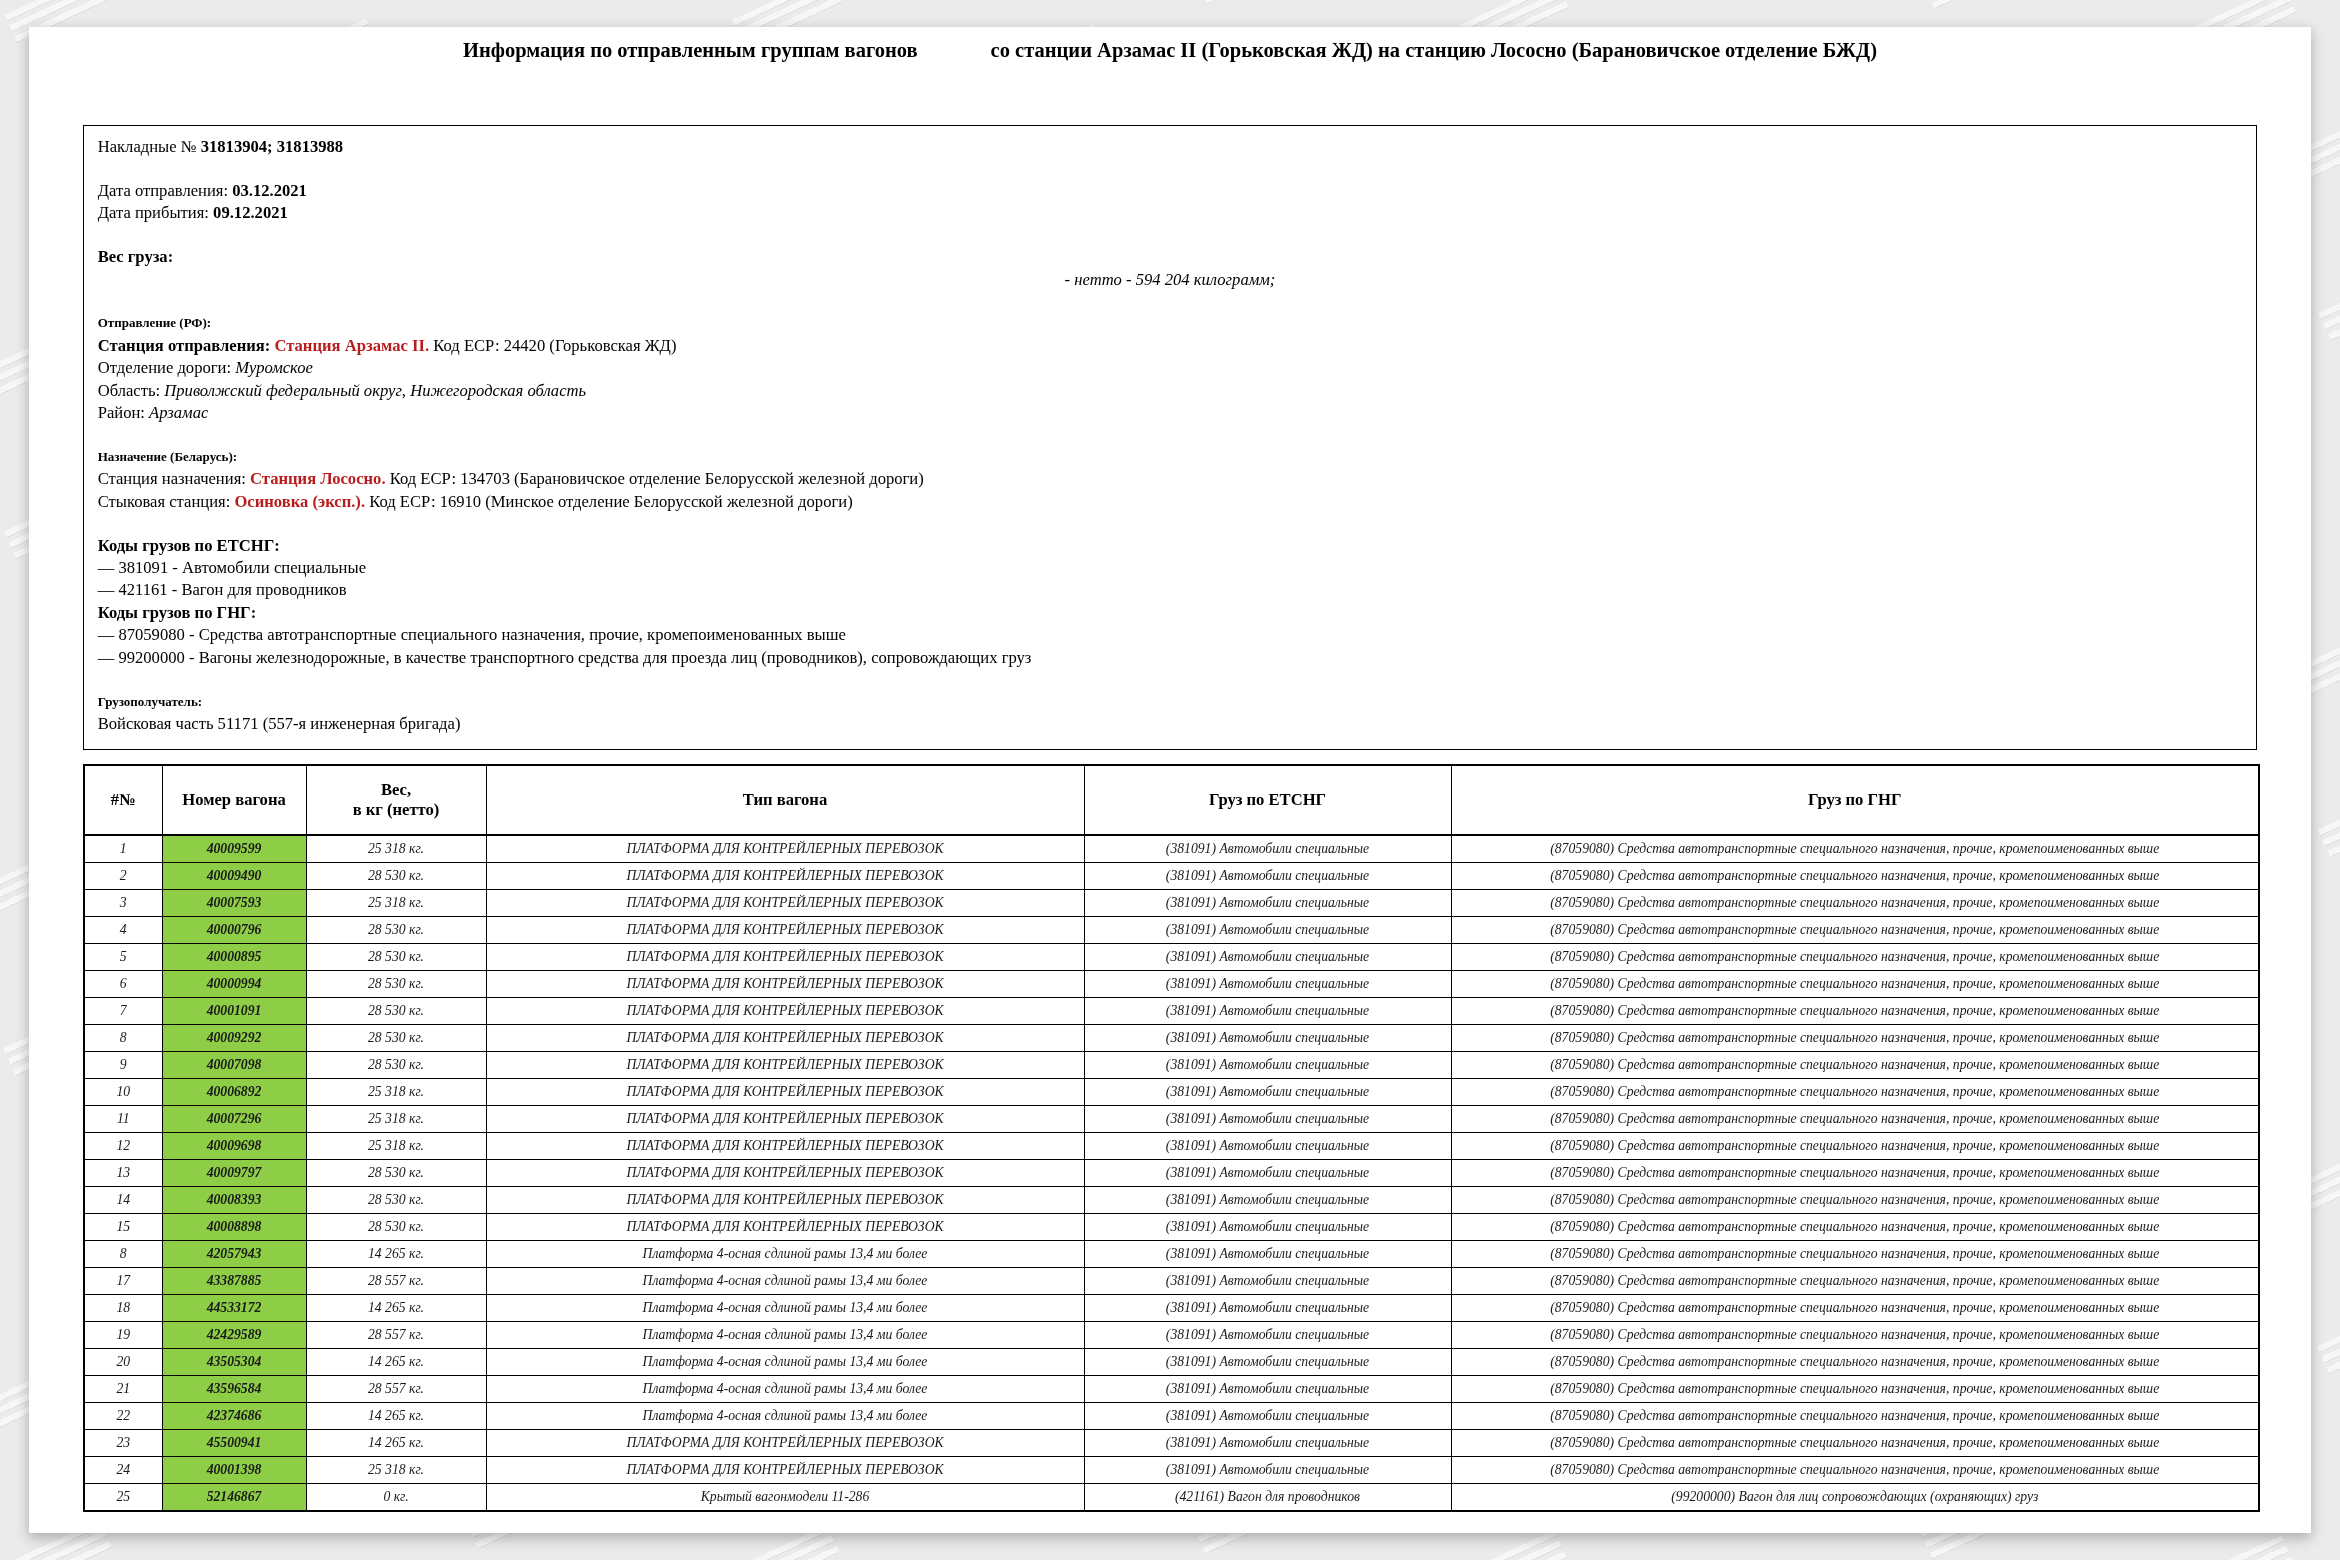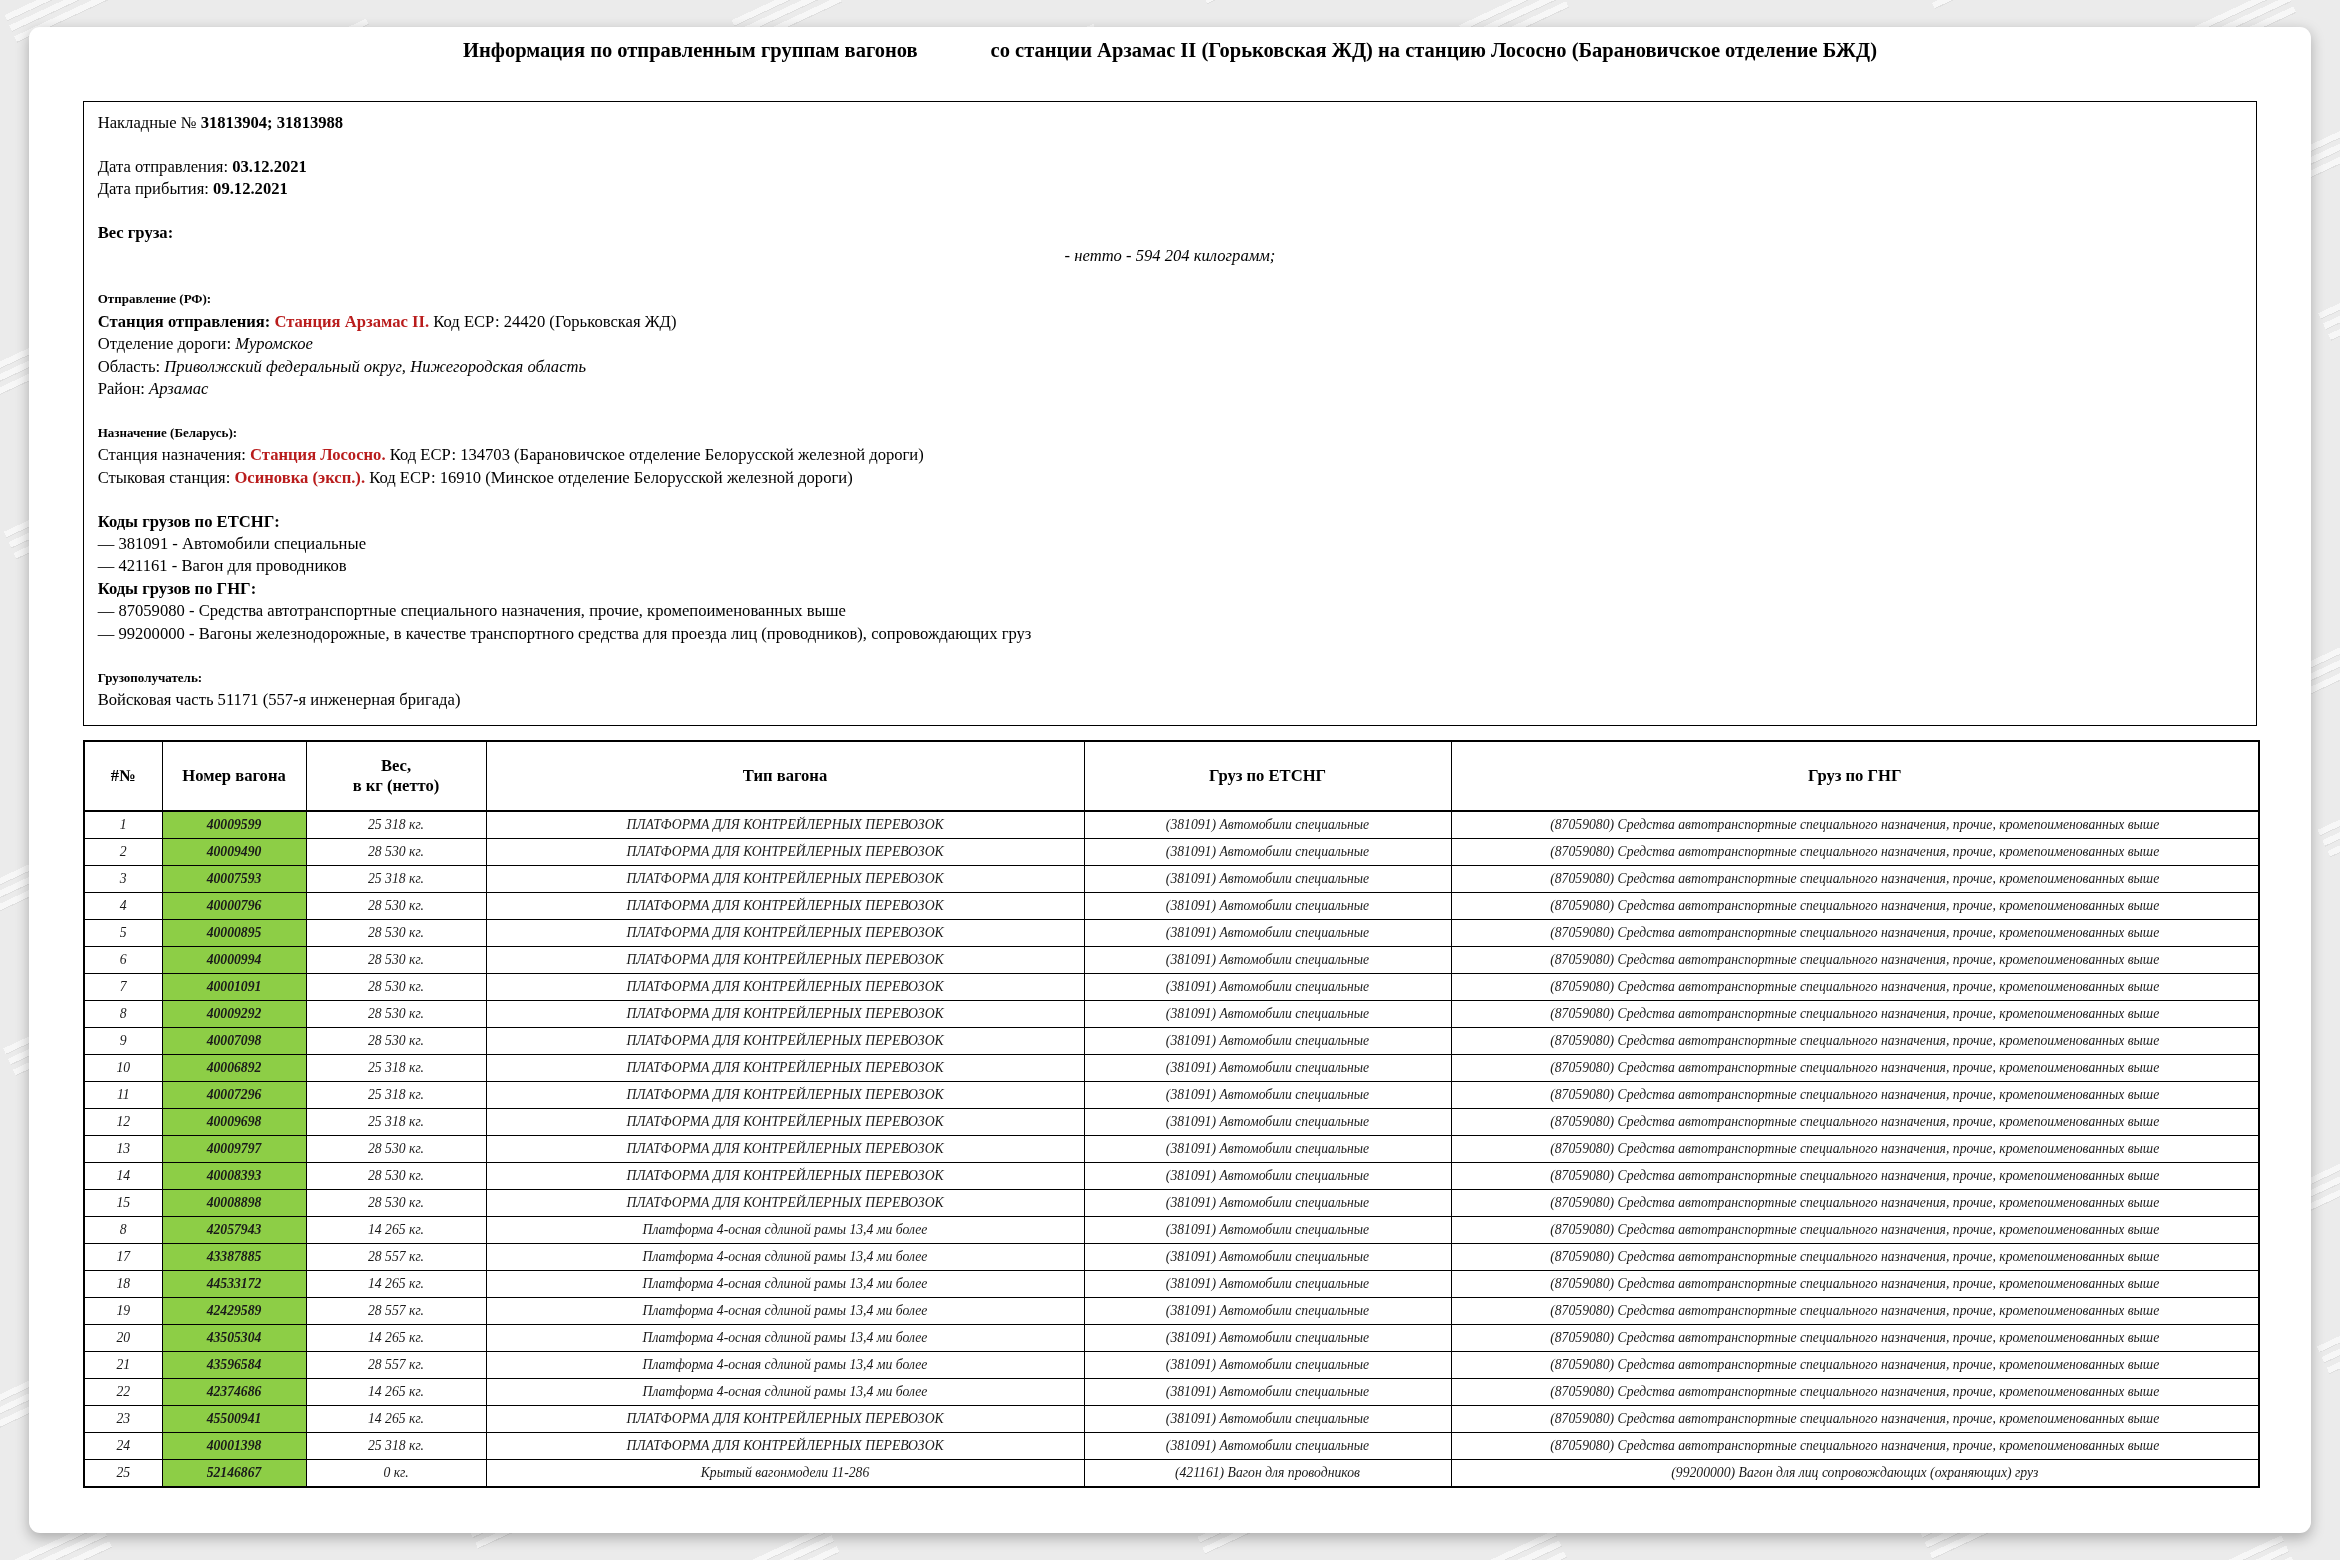--- a/index.html
+++ b/index.html
@@ -6,24 +6,24 @@
   body{
     width:2341px;height:1560px;position:relative;overflow:hidden;
     font-family:"Liberation Serif","DejaVu Serif",serif;
     background-color:#ebebeb;
     background-image:
       repeating-linear-gradient(65deg, rgba(235,235,235,0) 0 107px, #ebebeb 107px 219px),
       repeating-linear-gradient(155deg, transparent 0 15.6px, #f7f7f7 15.6px 21.5px, #dfdfdf 21.5px 22.4px, transparent 22.4px 27px, #f7f7f7 27px 33px, #dfdfdf 33px 34px, transparent 34px 39px, #f7f7f7 39px 45px, #dfdfdf 45px 46px, transparent 46px 156px);
   }
   .sheet{
     position:absolute;left:29px;top:27px;width:2282px;height:1506px;
-    background:#ffffff;border-radius:11px;
+    background:#ffffff;border-radius:1px;
     box-shadow:0 4.9px 13.7px rgba(0,0,0,.28);
   }
-  .content{padding:16px 54px;}
+  .content{padding:16px 54px;margin-top:24px;}
   .title{
     display:flex;justify-content:center;gap:73px;
     font-weight:bold;font-size:20.5px;margin-top:11.7px;white-space:nowrap;
   }
   .info-box{
     border:1px solid #000;
     margin-top:23.4px;
     padding:9.8px 13.7px 13.7px 13.7px;
     font-size:16.6px;line-height:22.4px;
   }

